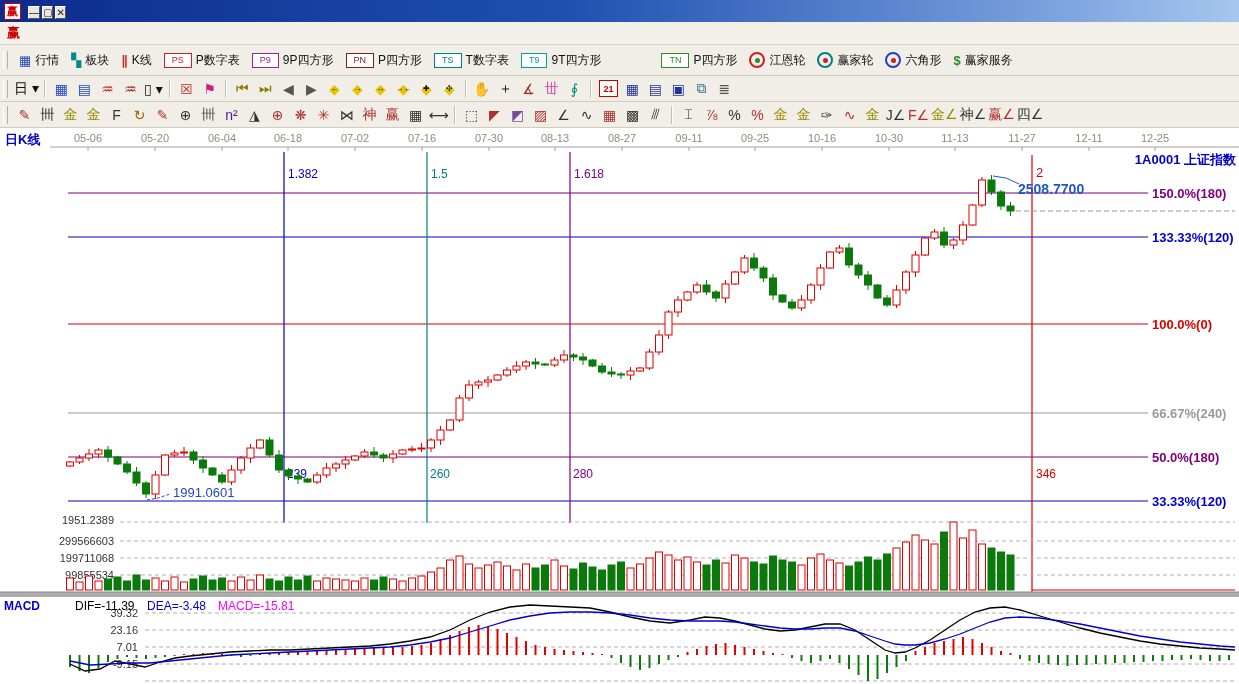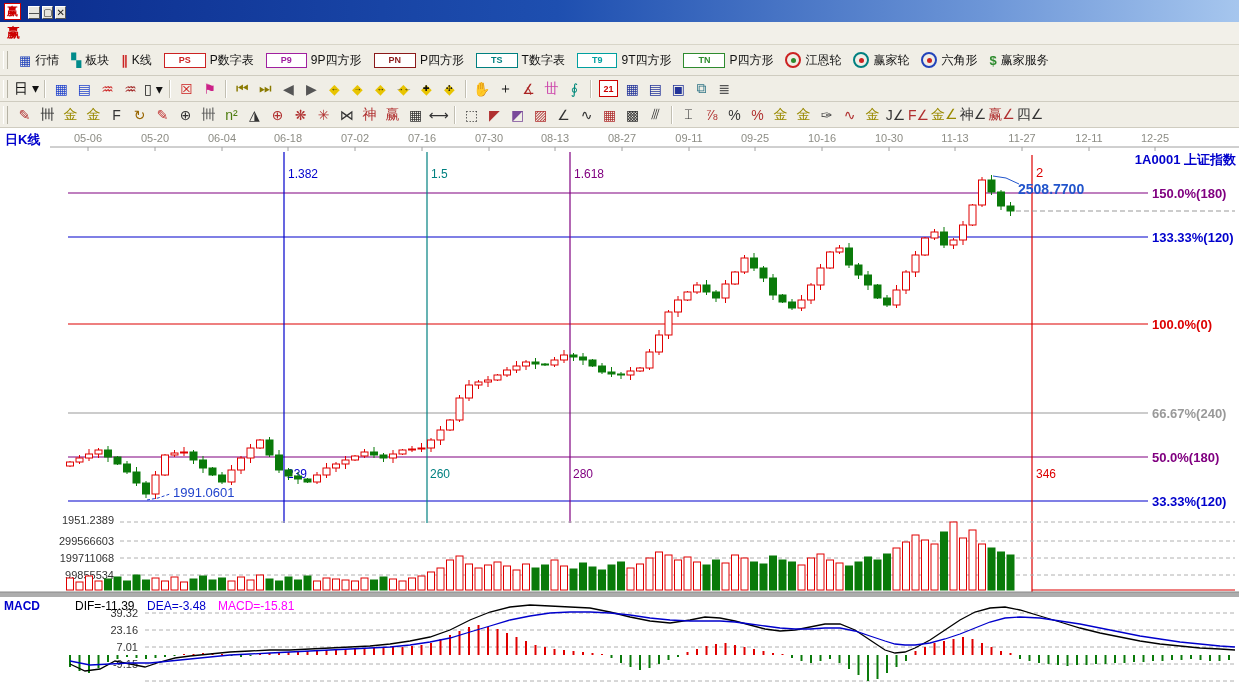--- a/index.html
+++ b/index.html
@@ -18,21 +18,21 @@
            border-bottom:1px solid #d8d5c8;box-sizing:border-box}
   .menu-logo{color:#c00;font-weight:bold;margin:0 10px 0 7px;font-size:13px}
   .menu-item{padding:2px 9px;white-space:nowrap}
   
   .toolbar{display:flex;align-items:center;background:#f0eee6;border-bottom:1px solid #cfccc0;box-sizing:border-box}
   .t1{height:31px}
   .t2{height:26px}
   .t3{height:26px}
   .grip{width:3px;height:18px;border-left:1px solid #fff;border-right:1px solid #b5b2a5;margin:0 5px 0 3px;flex:0 0 auto}
   .tbtn{display:flex;align-items:center;gap:4px;padding:2px 6px;font-size:12px;color:#111;white-space:nowrap}
-  .badge{font-size:9px;font-weight:bold;border:1px solid;padding:0 14px;height:13px;line-height:12px;background:#fff}
+  .badge{font-size:9px;font-weight:normal;border:1px solid;padding:0 7px;height:13px;line-height:12px;background:#fff}
   .wheel{width:12px;height:12px;border-radius:50%;border:2px solid;display:inline-flex;align-items:center;justify-content:center;box-sizing:content-box}
   .wheel i{width:5px;height:5px;border-radius:50%;display:block}
   .gicon{font-size:13px;font-weight:bold;line-height:13px}
   .ibtn{min-width:21px;height:20px;display:inline-flex;align-items:center;justify-content:center;
         font-size:14px;position:relative;padding:0 1px}
   .ibtn .ov{position:absolute;font-size:8px;color:#111;font-weight:bold;top:5px;left:0;right:0;text-align:center}
   .ibtn.cal{font-size:9px;font-weight:bold;border:1px solid #c00;color:#c00;background:#fff;height:15px;min-width:15px;margin:9px 3px}
   .sep{width:1px;height:18px;background:#c2bfb2;border-right:1px solid #fff;margin:0 4px;flex:0 0 auto}
   
   .chartwrap{position:relative;width:1239px;height:556px;background:#fff}
@@ -77,21 +77,21 @@
       </span>
       <span class="tbtn">
         <span class="badge" style="color: rgb(0, 128, 128); border-color: rgb(0, 128, 128);">TS</span>
         <span>T数字表</span>
       </span>
       <span class="tbtn">
         <span class="badge" style="color: rgb(0, 160, 160); border-color: rgb(0, 160, 160);">T9</span>
         <span>9T四方形</span>
       </span>
       <span class="tbtn">
-        <span class="badge" style="color: rgb(46, 139, 46); border-color: rgb(46, 139, 46);">TN</span>
+        <span class="badge" style="color: rgb(46, 139, 46); border-color: rgb(46, 139, 46); margin-left: 48px;">TN</span>
         <span>P四方形</span>
       </span>
       <span class="tbtn">
         <span class="wheel" style="border-color: rgb(204, 34, 34);">
           <i style="background: rgb(46, 139, 46);"></i>
         </span>
         <span>江恩轮</span>
       </span>
       <span class="tbtn">
         <span class="wheel" style="border-color: rgb(0, 128, 128);">
@@ -151,21 +151,21 @@
       <span class="grip"></span>
       <span class="ibtn" style="color: rgb(176, 48, 48);">✎</span>
       <span class="ibtn" style="color: rgb(51, 51, 51);">卌</span>
       <span class="ibtn" style="color: rgb(154, 138, 0);">金</span>
       <span class="ibtn" style="color: rgb(154, 138, 0);">金</span>
       <span class="ibtn" style="color: rgb(51, 51, 51);">F</span>
       <span class="ibtn" style="color: rgb(153, 102, 0);">↻</span>
       <span class="ibtn" style="color: rgb(192, 48, 48);">✎</span>
       <span class="ibtn" style="color: rgb(51, 51, 51);">⊕</span>
       <span class="ibtn" style="color: rgb(85, 85, 85);">卌</span>
-      <span class="ibtn" style="color: #4d7c0f;">n²</span>
+      <span class="ibtn" style="color: #4c1d95;">n²</span>
       <span class="ibtn" style="color: rgb(51, 51, 51);">◮</span>
       <span class="ibtn" style="color: rgb(176, 48, 48);">⊕</span>
       <span class="ibtn" style="color: rgb(176, 48, 48);">❋</span>
       <span class="ibtn" style="color: rgb(176, 48, 48);">✳</span>
       <span class="ibtn" style="color: rgb(51, 51, 51);">⋈</span>
       <span class="ibtn" style="color: rgb(176, 48, 48);">神</span>
       <span class="ibtn" style="color: rgb(176, 48, 48);">赢</span>
       <span class="ibtn" style="color: rgb(51, 51, 51);">▦</span>
       <span class="ibtn" style="color: rgb(51, 51, 51);">⟷</span>
       <span class="sep"></span>

